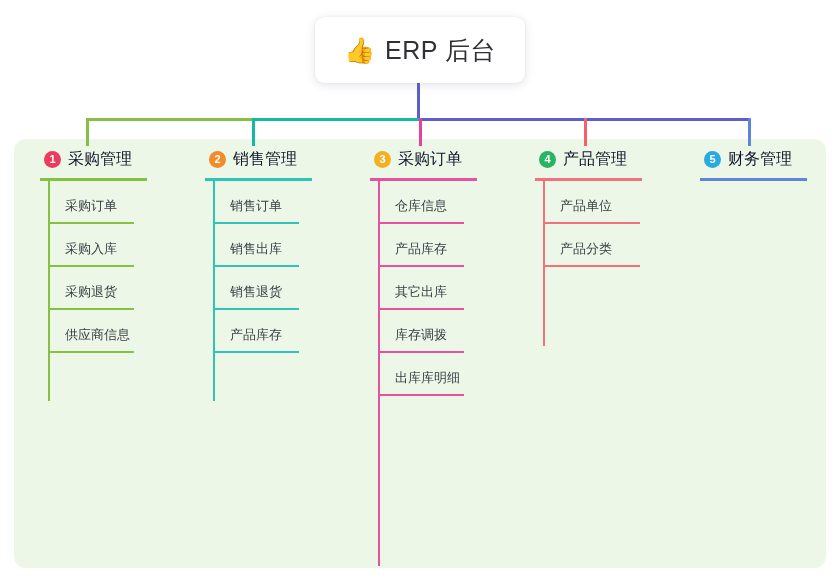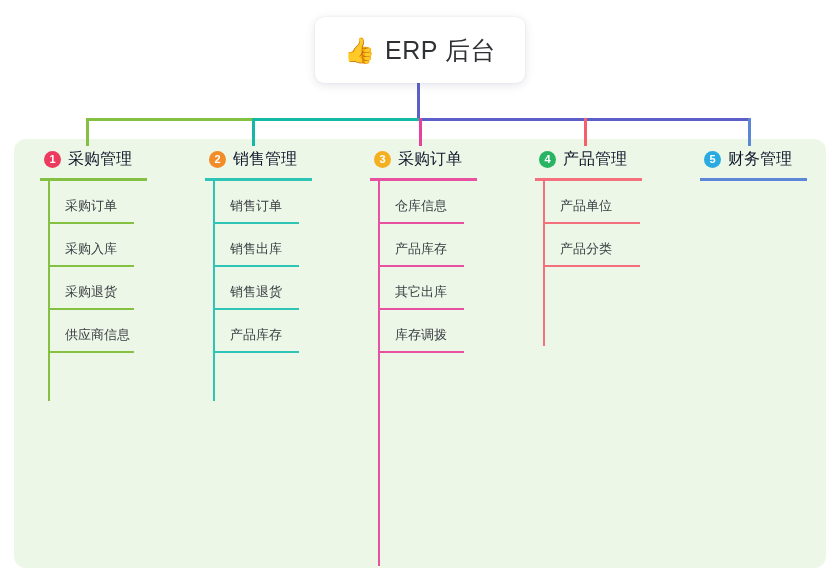--- a/index.html
+++ b/index.html
@@ -239,20 +239,24 @@
             <div class="leaf-rule" style="width: 86px; background: rgb(232, 81, 159);"></div>
           </div>
           <div class="leaf">
             <div class="leaf-label">其它出库</div>
             <div class="leaf-rule" style="width: 86px; background: rgb(232, 81, 159);"></div>
           </div>
           <div class="leaf">
             <div class="leaf-label">库存调拨</div>
             <div class="leaf-rule" style="width: 86px; background: rgb(232, 81, 159);"></div>
           </div>
+          <div class="leaf">
+            <div class="leaf-label">出库库明细</div>
+            <div class="leaf-rule" style="width: 86px; background: rgb(232, 81, 159);"></div>
+          </div>
         </div>
       </div>
       <div class="col" style="left: 535px;">
         <div class="col-head">
           <span class="badge" style="background: rgb(40, 180, 99);">4</span>
           <span class="col-title">产品管理</span>
         </div>
         <div class="col-rule" style="width: 107px; background: rgb(244, 112, 124);"></div>
         <div class="branch">
           <div class="spine" style="background: rgb(244, 112, 124); height: 165px;"></div>

